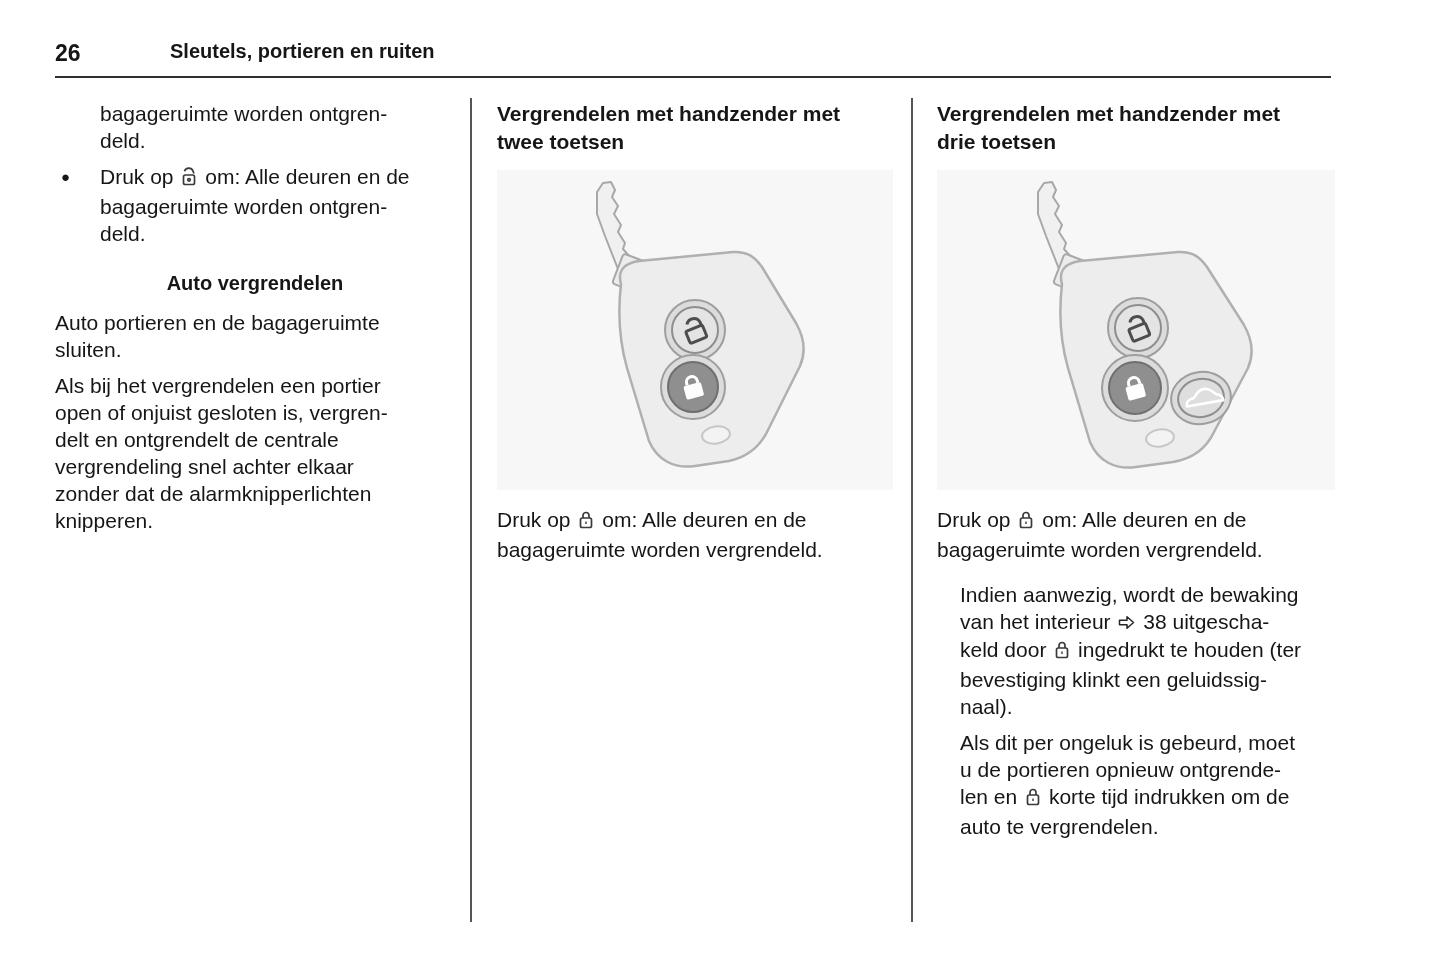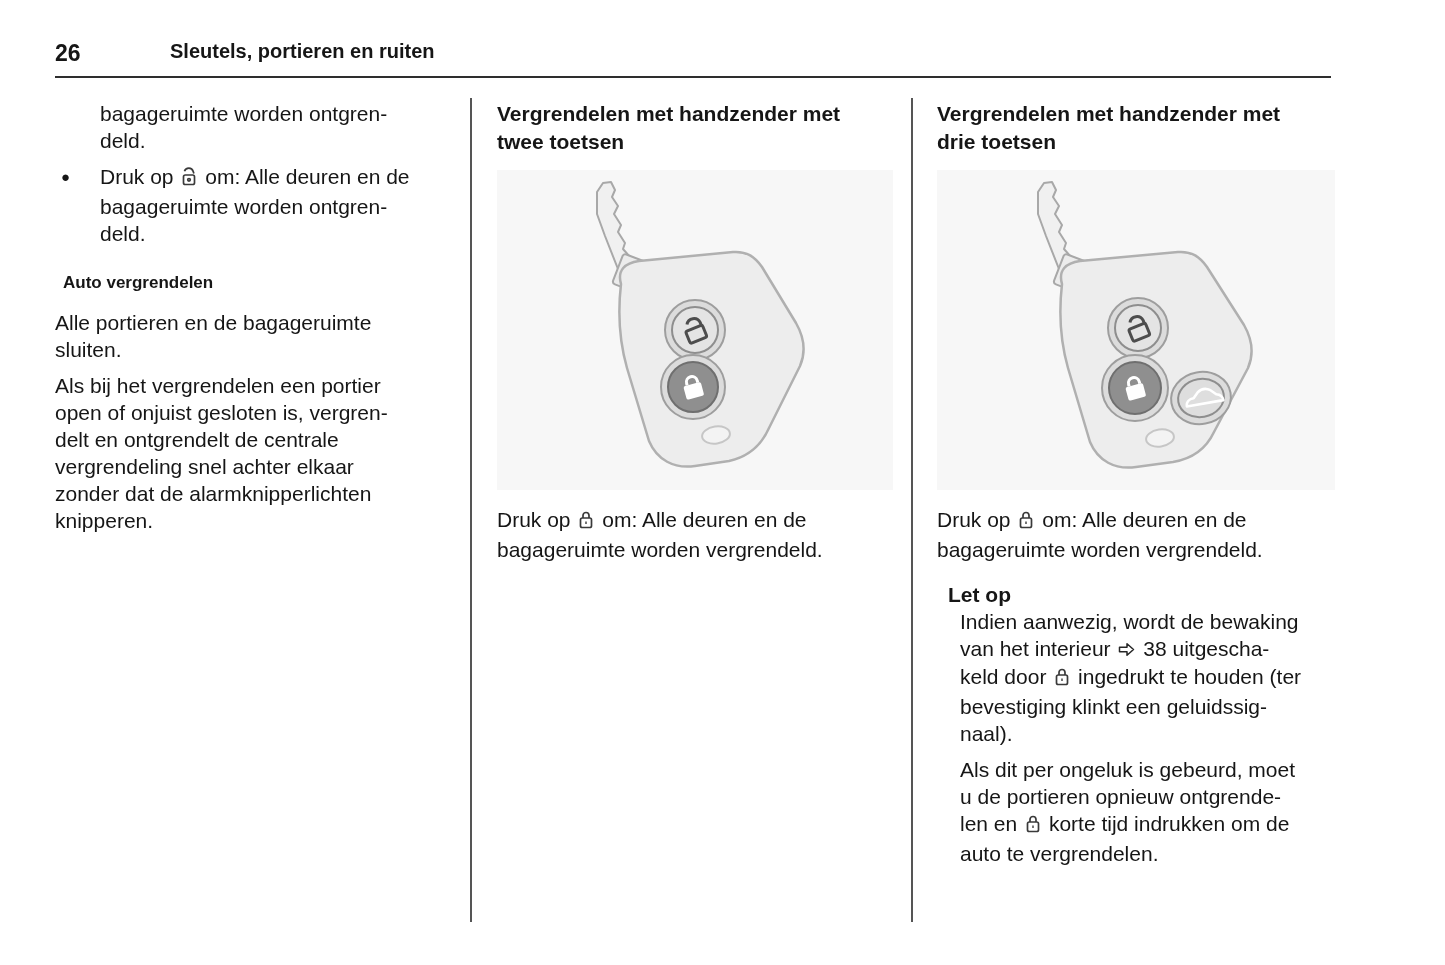--- a/index.html
+++ b/index.html
@@ -22,21 +22,21 @@
   .col{position:absolute;top:100px;font-size:21px;line-height:27px;}
   .col1{left:55px;width:392px;}
   .col2{left:497px;width:396px;}
   .col3{left:937px;width:398px;}
   .col p{margin:0 0 9px 0;}
   
   .cont{margin-left:45px;margin-bottom:9px;}
   .bullet-row{display:flex;margin-bottom:0;}
   .bullet-marker{flex:none;width:45px;font-size:15px;line-height:27px;padding-left:6px;box-sizing:border-box;}
   .bullet-content{flex:1;}
-  .section-heading{font-size:17px;line-height:34px;font-weight:bold;margin:19px 0 9px 8px;}
+  .section-heading{font-size:20px;line-height:34px;font-weight:bold;margin:19px 0 9px 8px;text-align:center;}
   
   .colhead{font-size:21px;line-height:28px;font-weight:bold;margin:0 0 14px 0;}
   .keyfig{margin:0 0 16px 0;width:100%;height:320px;background:#f7f7f7;}
   .keyfig svg{display:block;}
   .note{margin:18px 0 0 11px;}
   .note-title{font-weight:bold;}
   .note p{margin:0 0 9px 12px;}
   
   .ti{vertical-align:-3px;margin:0 1px;}
   .ti.arrow{vertical-align:-1px;margin:0 2px;}
@@ -62,21 +62,21 @@
               <rect x="3.5" y="9" width="11" height="9.5" rx="1.8"></rect>
               <path d="M13.5,9 V6.8 A4.6,4.6 0 0 0 5.2,4" transform="rotate(-18 9 7)"></path>
               <circle cx="9" cy="13.8" r="1.3"></circle>
             </g>
           </svg></span><span class="pre"> om: Alle deuren en de
 bagageruimte worden ontgren-
 deld.</span></div>
   </div>
 
   <h2 class="section-heading">Auto vergrendelen</h2>
-  <p class="pre">Alle portieren en de bagageruimte
+  <p class="pre">Auto portieren en de bagageruimte
 sluiten.</p>
   <p class="pre">Als bij het vergrendelen een portier
 open of onjuist gesloten is, vergren-
 delt en ontgrendelt de centrale
 vergrendeling snel achter elkaar
 zonder dat de alarmknipperlichten
 knipperen.</p>
 </section>
 
 <section class="col col2">
@@ -171,21 +171,20 @@
   <p><span class="pre">Druk op </span><span class="ti"><svg width="18" height="21" viewBox="0 0 18 21">
           <g fill="none" stroke="#3a3a3a" stroke-width="1.7">
             <rect x="3.5" y="9" width="11" height="9.5" rx="1.8"></rect>
             <path d="M6,9 V6.5 a3,3 0 0 1 6,0 V9"></path>
             <path d="M9,12.5 v2.5" stroke-width="1.4"></path>
           </g>
         </svg></span><span class="pre"> om: Alle deuren en de
 bagageruimte worden vergrendeld.</span></p>
 
   <div class="note">
-    <div class="note-title">Let op</div>
     <p><span class="pre">Indien aanwezig, wordt de bewaking
 van het interieur </span><span class="ti arrow"><svg width="17" height="15" viewBox="0 0 17 15">
             <path d="M1.5,5.2 H9 V1.8 L15.5,7.5 9,13.2 V9.8 H1.5 Z" fill="none" stroke="#262626" stroke-width="1.5" stroke-linejoin="round"></path>
           </svg></span><span class="pre"> 38 uitgescha-
 keld door </span><span class="ti"><svg width="18" height="21" viewBox="0 0 18 21">
             <g fill="none" stroke="#3a3a3a" stroke-width="1.7">
               <rect x="3.5" y="9" width="11" height="9.5" rx="1.8"></rect>
               <path d="M6,9 V6.5 a3,3 0 0 1 6,0 V9"></path>
               <path d="M9,12.5 v2.5" stroke-width="1.4"></path>
             </g>

